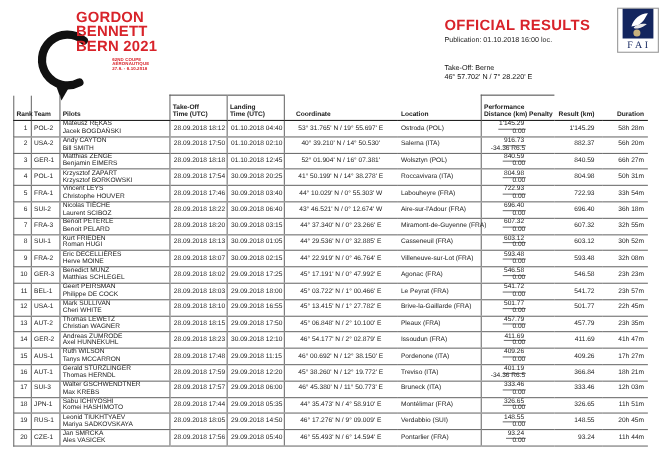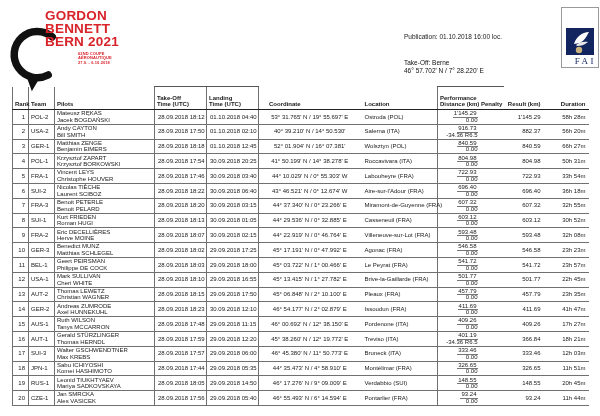--- a/index.html
+++ b/index.html
@@ -7,21 +7,21 @@
     width:600px; height:416px;
     background:#ffffff;
     font-family:"Liberation Sans", sans-serif;
     position:relative;
     overflow:hidden;
     color:#1a1a1a;
   }
   .page { position:absolute; inset:0; }
 
   
-  .logo { position:absolute; left:4px; top:6px; width:150px; height:92px; }
+  .logo { position:absolute; left:28px; top:6px; width:150px; height:92px; }
   .balloon-svg { position:absolute; left:2px; top:14px; width:68px; height:80px; }
   .logo-text {
     position:absolute; left:41px; top:4px;
     color:#d8232a; font-weight:bold;
     font-size:13.5px; line-height:12.8px; letter-spacing:0.2px;
     white-space:nowrap;
   }
   .logo-sub {
     position:absolute; left:74px; top:46px;
     color:#d8232a; font-weight:bold;
@@ -34,22 +34,22 @@
     color:#d8232a; font-weight:bold; font-size:13.5px; letter-spacing:0.3px;
     white-space:nowrap;
   }
   .publication {
     position:absolute; left:404px; top:33px;
     font-size:6.5px; color:#222;
   }
 
   .fai-badge {
     position:absolute; left:561px; top:7px; width:32px;
-    border:1px solid #999; background:#fff; padding:20px 2px 1px 2px;
-    text-align:right;
+    border:1px solid #999; background:#fff; padding:0 2px 1px 2px;
+    text-align:center;
   }
   .fai-square { width:28px; height:27px; background:#13255e; margin:0 auto; position:relative; }
   .fai-square svg { position:absolute; inset:0; }
   .fai-text {
     font-family:"Liberation Serif", serif;
     color:#13255e; font-size:9px; letter-spacing:2.5px;
     margin-top:1px; padding-left:2px;
   }
 
   .takeoff-info {
@@ -111,20 +111,21 @@
       <div>BENNETT</div>
       <div>BERN 2021</div>
     </div>
     <div class="logo-sub">
       <div>62ND COUPE</div>
       <div>AÉRONAUTIQUE</div>
       <div>27.9. - 6.10.2018</div>
     </div>
   </div>
 
+  <div class="official-results">OFFICIAL RESULTS</div>
   <div class="publication">Publication: 01.10.2018 16:00 loc.</div>
 
   <div class="fai-badge">
     <div class="fai-square">
       <svg viewBox="0 0 28 27" aria-hidden="true">
         <path d="M 8 16 C 10 9 16 4 23 4 C 20 9 19 12 14 15 Z" fill="#ffffff"></path>
         <path d="M 10 17 C 13 14 18 13 22 14 C 18 17 15 18 11 18 Z" fill="#e8e8e8"></path>
         <circle cx="13" cy="22" r="3.2" fill="#c9b27c"></circle>
       </svg>
     </div>

